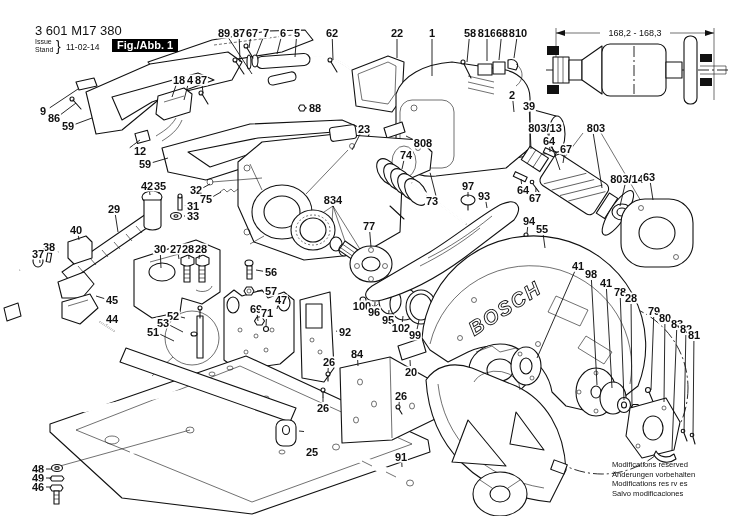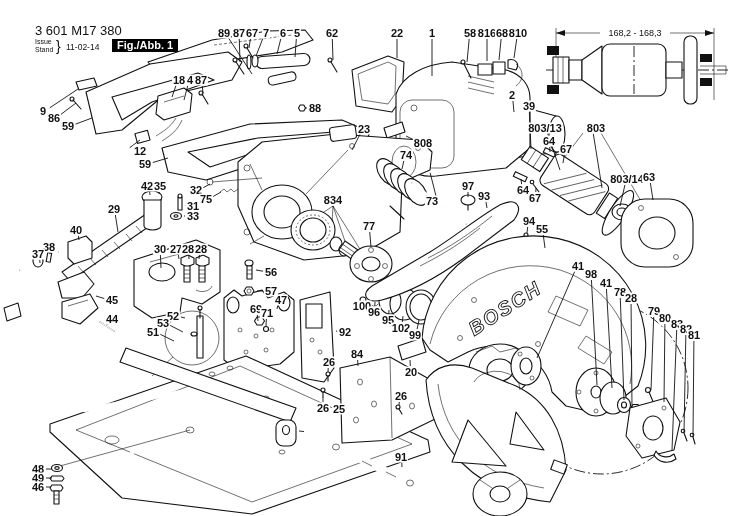--- a/index.html
+++ b/index.html
@@ -575,21 +575,21 @@
       <div class="callout" style="left: 374px; top: 312px;">96</div>
       <div class="callout" style="left: 388px; top: 320px;">95</div>
       <div class="callout" style="left: 401px; top: 328px;">102</div>
       <div class="callout" style="left: 415px; top: 335px;">99</div>
       <div class="callout" style="left: 345px; top: 332px;">92</div>
       <div class="callout" style="left: 357px; top: 354px; text-align: right;">84</div>
       <div class="callout" style="left: 329px; top: 362px;">26</div>
       <div class="callout" style="left: 323px; top: 408px;">26</div>
       <div class="callout" style="left: 401px; top: 396px;">26</div>
       <div class="callout" style="left: 411px; top: 372px;">20</div>
-      <div class="callout" style="left: 312px; top: 409px; margin-left: 27px;">25</div>
+      <div class="callout" style="left: 312px; top: 452px;">25</div>
       <div class="callout" style="left: 401px; top: 457px;">91</div>
       <div class="callout" style="left: 38px; top: 469px;">48</div>
       <div class="callout" style="left: 38px; top: 478px;">49</div>
       <div class="callout" style="left: 38px; top: 487px;">46</div>
       <div class="callout" style="left: 578px; top: 266px;">41</div>
       <div class="callout" style="left: 591px; top: 274px;">98</div>
       <div class="callout" style="left: 606px; top: 283px;">41</div>
       <div class="callout" style="left: 620px; top: 292px;">78</div>
       <div class="callout" style="left: 631px; top: 298px;">28</div>
       <div class="callout" style="left: 654px; top: 311px;">79</div>
@@ -601,13 +601,19 @@
 
   <div class="hdr-part">3 601 M17 380</div>
   <div class="issue-block">
     <div>Issue</div>
     <div>Stand</div>
   </div>
   <div class="brace">}</div>
   <div class="issue-date">11-02-14</div>
   <div class="fig-box">Fig./Abb. 1</div>
 
+  <div class="footer">
+    <div>Modifications reserved</div>
+    <div>Änderungen vorbehalten</div>
+    <div>Modifications res rv es</div>
+    <div>Salvo modificaciones</div>
+  </div>
 </div>
 
 </body></html>

